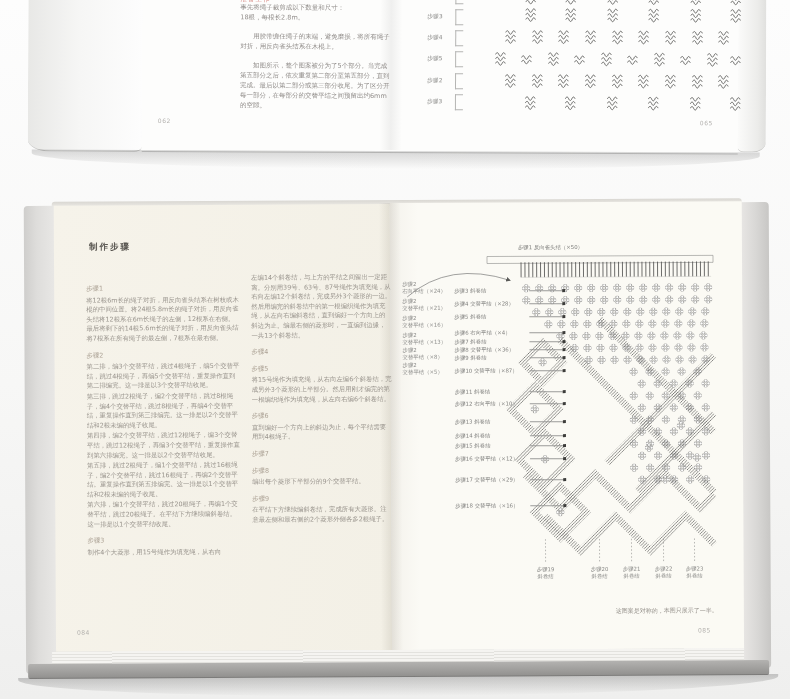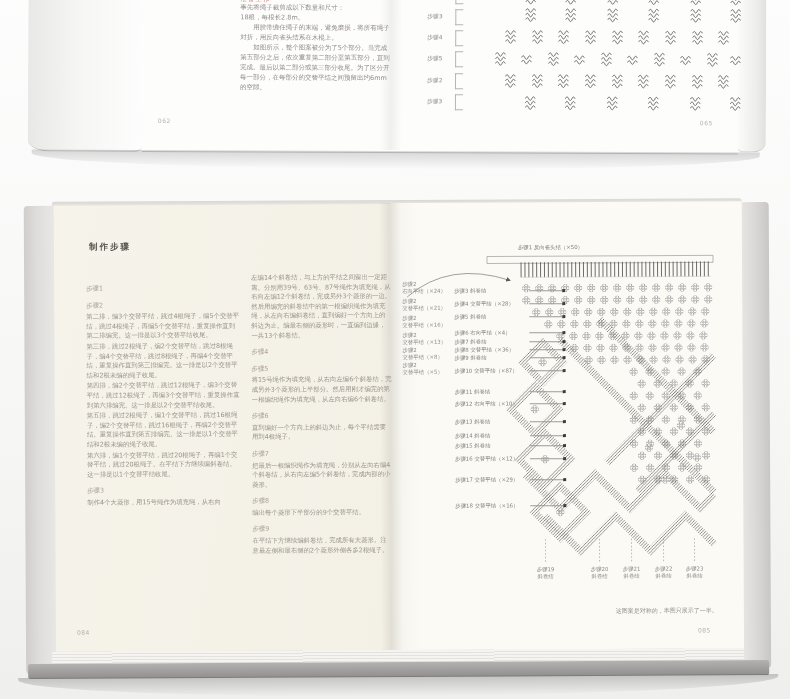--- a/index.html
+++ b/index.html
@@ -20,21 +20,21 @@
   #topbook .gutterT{position:absolute;left:352px;top:-4px;width:22px;height:154px;
     background:linear-gradient(90deg,rgba(0,0,0,0),rgba(60,60,60,.07),rgba(0,0,0,0));}
   #topbook .shadowT{position:absolute;left:4px;top:151px;width:728px;height:18px;
     background:linear-gradient(180deg,rgba(70,70,70,.20),rgba(70,70,70,0));
     border-radius:0 0 50% 50%/0 0 80% 80%;}
   
   .ptag{position:absolute;left:212px;top:-4px;font-size:6.5px;color:#d4837d;letter-spacing:1px;}
   #tb-text{position:absolute;left:212px;top:3px;width:150px;font-size:6.5px;line-height:10px;
     color:#918d8a;word-break:break-all;}
   #tb-text p{margin:0;}
-  #tb-text p.ind{text-indent:2em;}
+  #tb-text p.ind{text-indent:2em;margin-top:9px;}
   .pnum{position:absolute;font-size:6px;color:#b4b2af;letter-spacing:.5px;}
   
   .tlabel{position:absolute;left:399px;font-size:5.8px;color:#8c8c8a;white-space:nowrap;}
   .bracket{position:absolute;left:427px;width:7px;height:14px;
     border:1px solid #b5b5b3;border-right:none;border-width:1px 0 1px 1px;}
   
   #botbook{position:absolute;left:25px;top:200px;width:745px;height:498px;transform:rotate(-.3deg);}
   #botbook .topedge{position:absolute;left:28px;top:0;width:690px;height:6px;
     background:linear-gradient(180deg,#d9d7d2,#efede8);border-radius:3px 3px 0 0;}
   #botbook .coverL{position:absolute;left:0;top:4px;width:32px;height:468px;
@@ -174,38 +174,38 @@
     <div class="pageL"></div>
     <div class="pageR"></div>
     <div class="gutterB"></div>
     <div class="stack"></div>
     <div class="coverBot"></div>
     <div class="shadowB"></div>
 
     <div class="ttl">制作步骤</div>
     <div id="col1" class="col">
         <div class="slabel">步骤1</div>
+        <p>将12根6m长的绳子对折，用反向雀头结系在树枝或木棍的中间位置。将24根5.8m长的绳子对折，用反向雀头结将12根系在6m长绳子的左侧，12根系在右侧。最后将剩下的14根5.6m长的绳子对折，用反向雀头结将7根系在所有绳子的最左侧，7根系在最右侧。</p>
         <div class="slabel">步骤2</div>
         <p>第二排，编3个交替平结，跳过4根绳子，编5个交替平结，跳过4根绳子，再编5个交替平结，重复操作直到第二排编完。这一排是以3个交替平结收尾。</p>
         <p>第三排，跳过2根绳子，编2个交替平结，跳过8根绳子，编4个交替平结，跳过8根绳子，再编4个交替平结，重复操作直到第三排编完。这一排是以2个交替平结和2根未编的绳子收尾。</p>
         <p>第四排，编2个交替平结，跳过12根绳子，编3个交替平结，跳过12根绳子，再编3个交替平结，重复操作直到第六排编完。这一排是以2个交替平结收尾。</p>
         <p>第五排，跳过2根绳子，编1个交替平结，跳过16根绳子，编2个交替平结，跳过16根绳子，再编2个交替平结。重复操作直到第五排编完。这一排是以1个交替平结和2根未编的绳子收尾。</p>
         <p>第六排，编1个交替平结，跳过20根绳子，再编1个交替平结，跳过20根绳子。在平结下方继续编斜卷结。这一排是以1个交替平结收尾。</p>
         <div class="slabel">步骤3</div>
         <p>制作4个大菱形，用15号绳作为填充绳，从右向</p>
       </div>
     <div id="col2" class="col">
         <p>左编14个斜卷结，与上方的平结之间留出一定距离。分别用39号、63号、87号绳作为填充绳，从右向左编12个斜卷结，完成另外3个菱形的一边。然后用编完的斜卷结中的第一根编织绳作为填充绳，从左向右编斜卷结，直到编好一个方向上的斜边为止。编最右侧的菱形时，一直编到边缘，一共13个斜卷结。</p>
         <div class="slabel">步骤4</div>
         <div class="slabel">步骤5</div>
         <p>将15号绳作为填充绳，从右向左编6个斜卷结，完成另外3个菱形的上半部分。然后用刚才编完的第一根编织绳作为填充绳，从左向右编6个斜卷结。</p>
         <div class="slabel">步骤6</div>
         <p>直到编好一个方向上的斜边为止，每个平结需要用到4根绳子。</p>
         <div class="slabel">步骤7</div>
-        <p>把最后一根编织绳作为填充绳，分别从左向右编4个斜卷结，从右向左编5个斜卷结，完成内部的小菱形。</p>
         <div class="slabel">步骤8</div>
         <p>编出每个菱形下半部分的9个交替平结。</p>
         <div class="slabel">步骤9</div>
         <p>在平结下方继续编斜卷结，完成所有大菱形。注意最左侧和最右侧的2个菱形外侧各多2根绳子。</p>
       </div>
     <div class="pnum" style="left:51px;top:427px">084</div>
 
     <svg id="diag-bot" class="abs" style="left:370px;top:45px" width="350" height="330" viewBox="0 0 350 330">
         <defs>
           <pattern id="hb" width="3.2" height="3.2" patternUnits="userSpaceOnUse">

